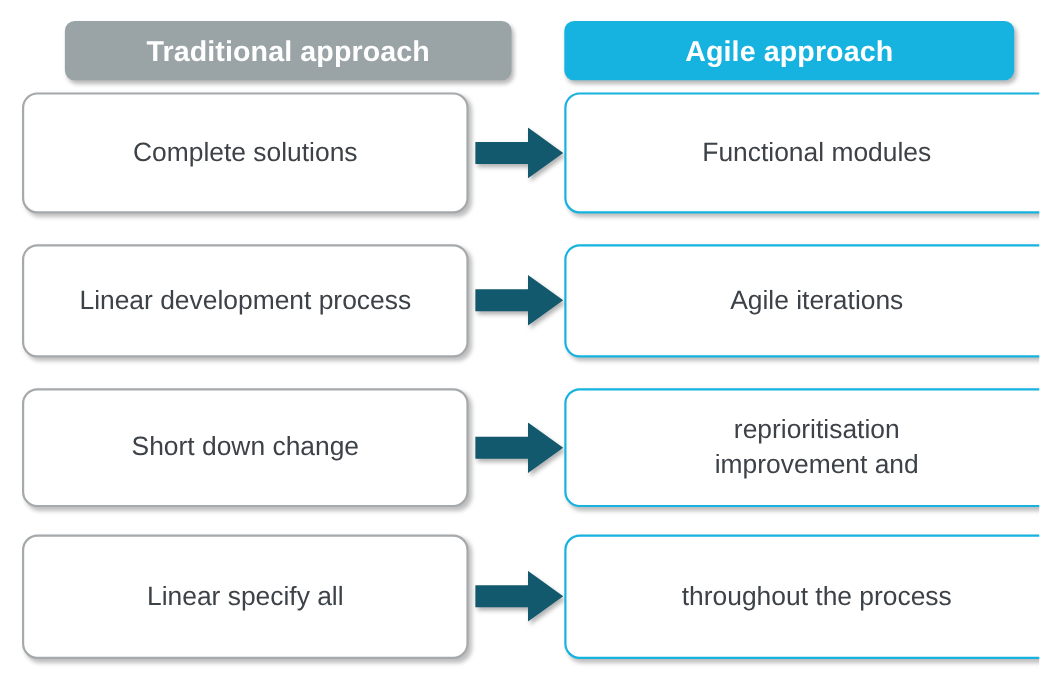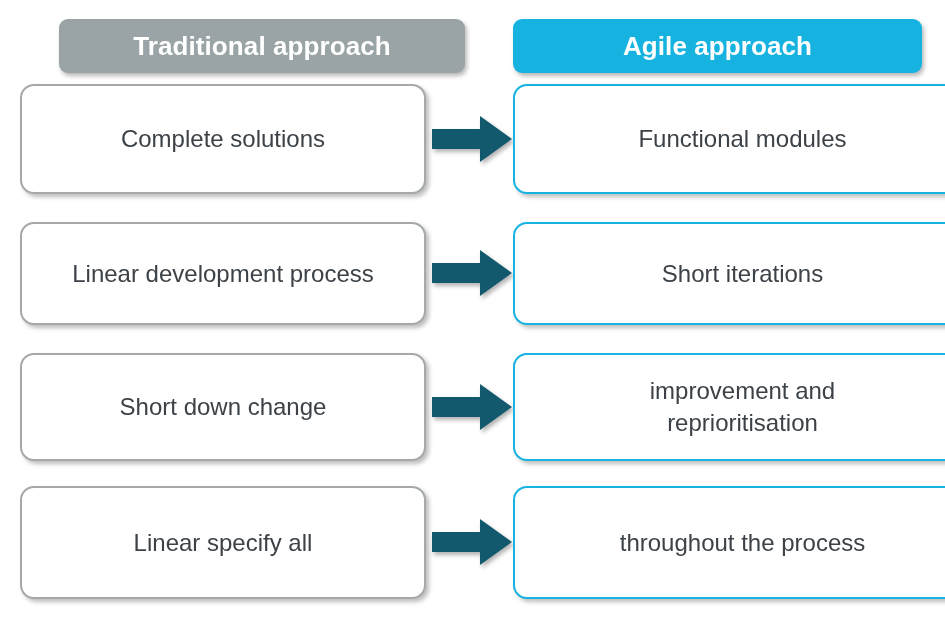--- a/index.html
+++ b/index.html
@@ -130,40 +130,40 @@
   </div>
 
   <div class="arrow a2">
     <svg viewBox="0 0 80 46" preserveAspectRatio="none" aria-hidden="true">
       <polygon points="0,13 48,13 48,0 80,23 48,46 48,33 0,33" fill="#12596e"></polygon>
     </svg>
   </div>
 
   <div class="card right col-right row2">
     <span class="lines">
-      <span>Short iterations</span>
+      <span>Agile iterations</span>
     </span>
   </div>
 
   <div class="card left col-left row3">
     <span class="lines">
       <span>Short down change</span>
     </span>
   </div>
 
   <div class="arrow a3">
     <svg viewBox="0 0 80 46" preserveAspectRatio="none" aria-hidden="true">
       <polygon points="0,13 48,13 48,0 80,23 48,46 48,33 0,33" fill="#12596e"></polygon>
     </svg>
   </div>
 
   <div class="card right col-right row3">
     <span class="lines">
+      <span>reprioritisation</span>
       <span>improvement and</span>
-      <span>reprioritisation</span>
     </span>
   </div>
 
   <div class="card left col-left row4">
     <span class="lines">
       <span>Linear specify all</span>
     </span>
   </div>
 
   <div class="arrow a4">

